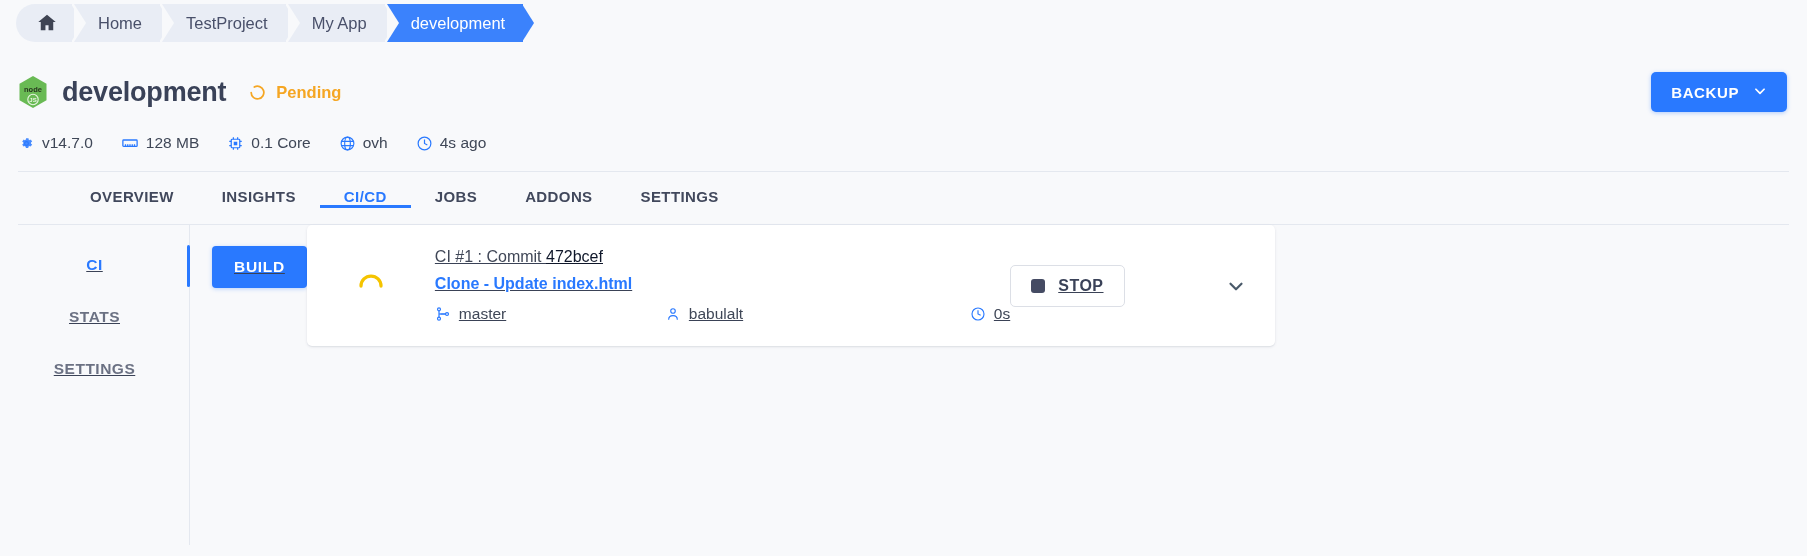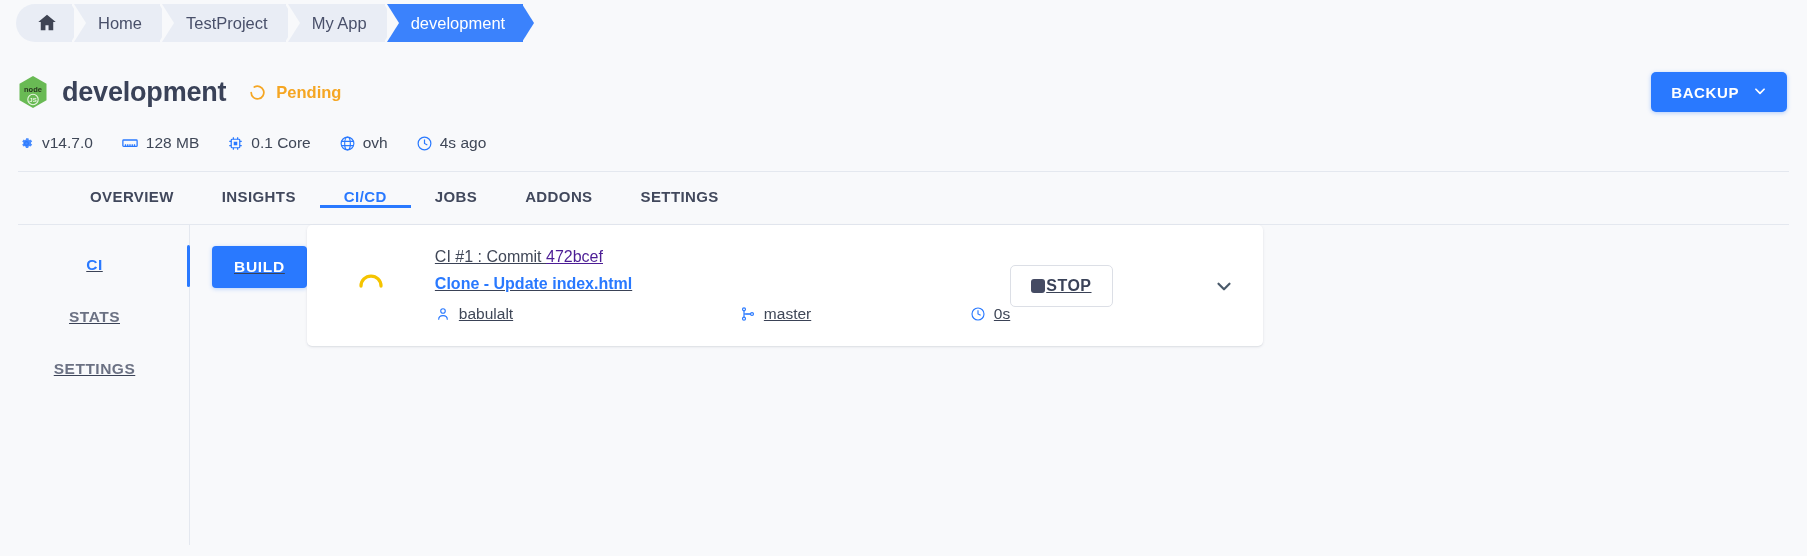--- a/index.html
+++ b/index.html
@@ -212,21 +212,21 @@
     display: flex; align-items: center; justify-content: center;
     flex: 0 0 128px;
   }
   .spinner-lg { width: 30px; height: 30px; }
   .card-main { flex: 1 1 auto; min-width: 0; }
   .card-line1 {
     font-size: 16px; color: #404757;
     margin-bottom: 9px;
   }
   .commit-link {
-    color: #4c1d95;
+    color: #0f172a;
     text-decoration: underline;
     cursor: pointer;
   }
   .card-title {
     font-size: 16px;
     font-weight: bold;
     color: #2979ff;
     cursor: pointer;
     margin-bottom: 12px;
   }
@@ -235,21 +235,21 @@
     display: flex; align-items: center;
     font-size: 15.5px;
     color: #3f4757;
   }
   .cm-item .cm-icon { margin-right: 8px; display: flex; color: #2979ff; }
   .cm-0 { width: 305px; }
   .cm-1 { width: 230px; }
   .cm-2 { width: 226px; }
   .stop-btn {
     display: flex; align-items: center;
-    gap: 1px;
+    gap: 13px;
     height: 42px;
     padding: 0 20px;
     background: #fff;
     border: 1px solid #dcdfe6;
     border-radius: 5px;
     font-size: 16px;
     font-weight: bold;
     letter-spacing: 0.5px;
     color: #3a4258;
     cursor: pointer;
@@ -423,41 +423,41 @@
           </svg>
         </span>
       </div>
 
       <div class="card-main">
         <div class="card-line1">
           <span>CI #1 : Commit </span><span class="commit-link">472bcef</span>
         </div>
         <div class="card-title">Clone - Update index.html</div>
         <div class="card-meta">
-          <div class="cm-item cm-0">
-            <span class="cm-icon">
-              <svg width="16" height="16" viewBox="0 0 24 24" fill="none" stroke="#2979ff" stroke-width="1.7">
-                <circle cx="12" cy="7.5" r="3.4"></circle>
-                <path d="M5.5 20.5c0-3.6 2.9-6 6.5-6s6.5 2.4 6.5 6"></path>
-              </svg>
-            </span>
-            <span>babulalt</span>
-          </div>
           <div class="cm-item cm-1">
             <span class="cm-icon">
               <svg width="16" height="16" viewBox="0 0 24 24" fill="none" stroke="#2979ff" stroke-width="1.8">
                 <circle cx="6" cy="5" r="2.2"></circle>
                 <circle cx="6" cy="19" r="2.2"></circle>
                 <circle cx="18" cy="12" r="2.2"></circle>
                 <path d="M6 7.2v9.6M8.2 12H15.8M8.2 12v0"></path>
                 <path d="M6 12h9.8"></path>
               </svg>
             </span>
             <span>master</span>
           </div>
+          <div class="cm-item cm-0">
+            <span class="cm-icon">
+              <svg width="16" height="16" viewBox="0 0 24 24" fill="none" stroke="#2979ff" stroke-width="1.7">
+                <circle cx="12" cy="7.5" r="3.4"></circle>
+                <path d="M5.5 20.5c0-3.6 2.9-6 6.5-6s6.5 2.4 6.5 6"></path>
+              </svg>
+            </span>
+            <span>babulalt</span>
+          </div>
           <div class="cm-item cm-3">
             <span class="cm-icon">
               <svg width="16" height="16" viewBox="0 0 24 24" fill="none" stroke="#2979ff" stroke-width="1.7">
                 <circle cx="12" cy="12" r="9"></circle>
                 <polyline points="12,6.5 12,12 16,14"></polyline>
               </svg>
             </span>
             <span>0s</span>
           </div>
         </div>

